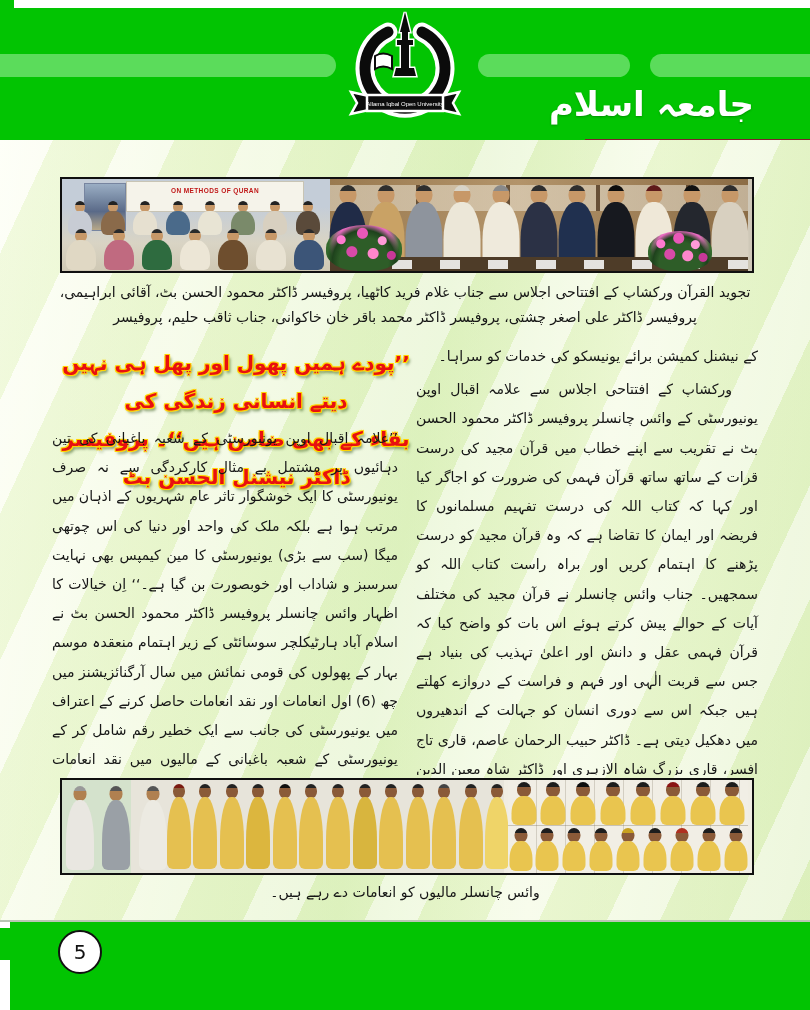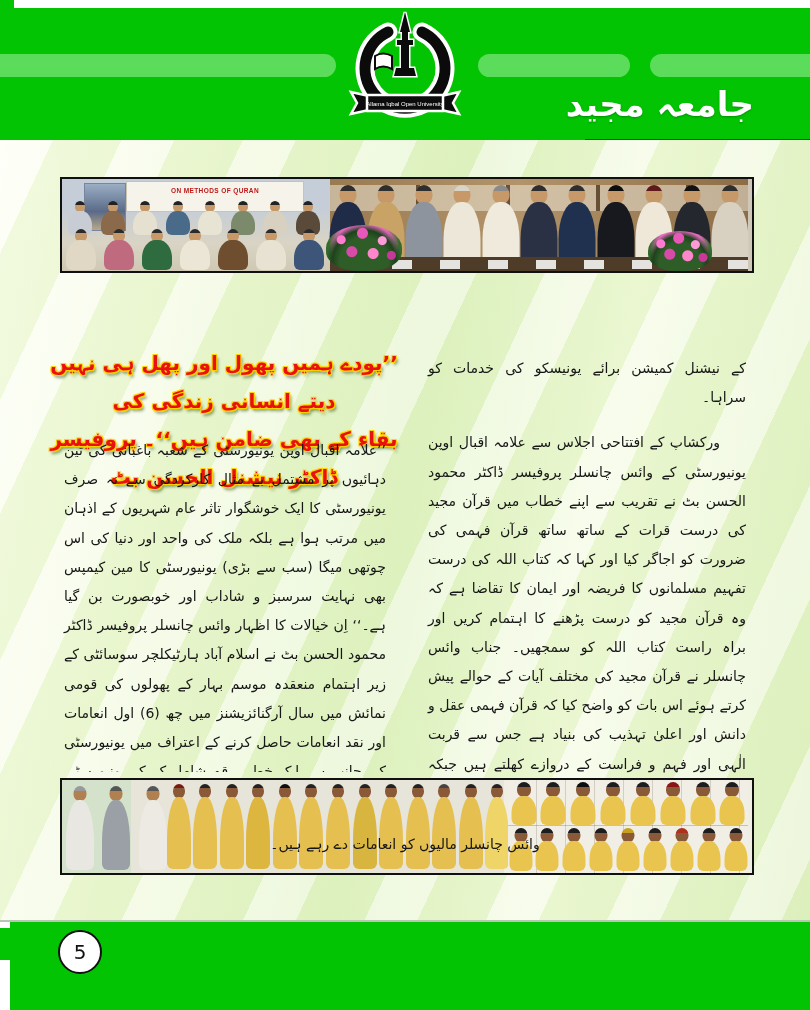--- a/index.html
+++ b/index.html
@@ -129,32 +129,32 @@
   .mb i{width:25px;}
   .mb i::before{top:1px;width:13px;height:14px;
      background:linear-gradient(var(--cap,#1d1d1d) 0 34%, #8a5a38 34%);}
   .mb i::after{top:14px;width:23px;height:30px;background:var(--c,#e9c54f);}
   .mb i:nth-child(5){--cap:#c8a020;} .mb i:nth-child(7){--cap:#b03020;}
 
   
   .caption{position:absolute;left:55px;width:700px;text-align:center;direction:rtl;
            color:#151515;font-size:14px;line-height:25px;}
   #caption1{top:280px;}
-  #caption2{top:832px;}
-
-  .headline{position:absolute;left:44px;top:344px;width:360px;text-align:center;direction:rtl;
+  #caption2{top:880px;}
+
+  .headline{position:absolute;left:56px;top:344px;width:360px;text-align:center;direction:rtl;
     font-size:20px;font-weight:bold;line-height:38px;color:#e81010;
     text-shadow:-1px -1px 0 #ffd400,1px -1px 0 #ffd400,-1px 1px 0 #ffd400,1px 1px 0 #ffd400,
                 0 0 3px #ffe860,2px 3px 3px rgba(30,70,0,.55);}
 
   .col{position:absolute;direction:rtl;text-align:justify;color:#161616;
        font-size:14px;line-height:29.2px;overflow:hidden;}
   #col-right{left:412px;top:338px;width:350px;height:437px;}
   #col-left{left:48px;top:420px;width:354px;height:352px;}
-  .col p{margin:16px;}
+  .col p{margin:4px;}
   .col p.indent{text-indent:26px;}
 
   
   .footer-line{position:absolute;left:0;top:920px;width:810px;height:2px;background:#b9c6b4;}
   .footer-band{position:absolute;left:10px;top:922px;width:800px;height:88px;background:#02c402;}
   .footer-nub{position:absolute;left:0;top:928px;width:10px;height:32px;background:#02c402;}
   .page-badge{position:absolute;left:58px;top:930px;width:40px;height:40px;border-radius:50%;
      background:#fff;border:2px solid #111;display:flex;align-items:center;justify-content:center;
      font-size:20px;color:#111;}
 </style>
@@ -174,21 +174,21 @@
     <path d="M81 22 A40 40 0 1 1 47 22" fill="none" stroke="#ffffff" stroke-width="19" stroke-linecap="round"></path>
     <path d="M81 22 A40 40 0 1 1 47 22" fill="none" stroke="#0b0b0b" stroke-width="11" stroke-linecap="round"></path>
     <path d="M64 2 L59 22 L61 22 L61 30 L56 30 L56 35 L60 35 L60 58 L55 58 L53 66 L75 66 L73 58 L68 58 L68 35 L72 35 L72 30 L67 30 L67 22 L69 22 Z" fill="#0b0b0b" stroke="#ffffff" stroke-width="3" paint-order="stroke"></path>
     <path d="M34 46 q8 -5 17 0 v13 q-9 -5 -17 0 Z" fill="#ffffff" stroke="#0b0b0b" stroke-width="2"></path>
     <path d="M10 82 L28 86 L28 100 L10 104 L16 93 Z" fill="#0c0c0c" stroke="#ffffff" stroke-width="2.5"></path>
     <path d="M118 82 L100 86 L100 100 L118 104 L112 93 Z" fill="#0c0c0c" stroke="#ffffff" stroke-width="2.5"></path>
     <rect x="26" y="85" width="76" height="16" fill="#0c0c0c" stroke="#ffffff" stroke-width="2.5"></rect>
     <text x="64" y="95.5" font-size="6" fill="#ffffff" text-anchor="middle" font-family="Liberation Sans, sans-serif">Allama Iqbal Open University</text>
   </svg>
 
-  <div class="masthead">جامعہ مجید</div>
+  <div class="masthead">جامعہ اسلام</div>
 
   <div class="content-bg"></div>
 
   <div class="photo" id="top-photo">
     <div class="ph-left">
       <div class="poster"></div>
       <div class="ph-banner">ON METHODS OF QURAN</div>
       <div class="pgroup row-a">
           <i></i>
           <i></i>
@@ -225,20 +225,21 @@
         <i></i>
         <i></i>
       </div>
     <div class="table-strip"></div>
     <div class="papers"></div>
     <div class="flowers f1"></div>
     <div class="flowers f2"></div>
   </div>
 
   <div class="caption" id="caption1">
+    <div>تجوید القرآن ورکشاپ کے افتتاحی اجلاس سے جناب غلام فرید کاٹھیا، پروفیسر ڈاکٹر محمود الحسن بٹ، آقائی ابراہیمی، پروفیسر ڈاکٹر علی اصغر چشتی، پروفیسر ڈاکٹر محمد باقر خان خاکوانی، جناب ثاقب حلیم، پروفیسر</div>
   </div>
 
   <div class="headline">
     <div>’’پودے ہمیں پھول اور پھل ہی نہیں دیتے انسانی زندگی کی</div>
     <div>بقاء کے بھی ضامن ہیں‘‘۔ پروفیسر ڈاکٹر نیشنل الحسن بٹ</div>
   </div>
 
   <div class="col" id="col-right">
     <p>کے نیشنل کمیشن برائے یونیسکو کی خدمات کو سراہا۔</p>
     <p class="indent">ورکشاپ کے افتتاحی اجلاس سے علامہ اقبال اوپن یونیورسٹی کے وائس چانسلر پروفیسر ڈاکٹر محمود الحسن بٹ نے تقریب سے اپنے خطاب میں قرآن مجید کی درست قرات کے ساتھ ساتھ قرآن فہمی کی ضرورت کو اجاگر کیا اور کہا کہ کتاب اللہ کی درست تفہیم مسلمانوں کا فریضہ اور ایمان کا تقاضا ہے کہ وہ قرآن مجید کو درست پڑھنے کا اہتمام کریں اور براہ راست کتاب اللہ کو سمجھیں۔ جناب وائس چانسلر نے قرآن مجید کی مختلف آیات کے حوالے پیش کرتے ہوئے اس بات کو واضح کیا کہ قرآن فہمی عقل و دانش اور اعلیٰ تہذیب کی بنیاد ہے جس سے قربت الٰہی اور فہم و فراست کے دروازے کھلتے ہیں جبکہ اس سے دوری انسان کو جہالت کے اندھیروں میں دھکیل دیتی ہے۔ ڈاکٹر حبیب الرحمان عاصم، قاری تاج افسر، قاری بزرگ شاہ الازہری اور ڈاکٹر شاہ معین الدین ہاشمی نے شرکائے ورکشاپ کو قرآن فہمی اور تحفیظ و قرات کے مختلف موضوعات پر لیکچرز دیئے۔ مختلف سیشنز کے دوران وزارت تعلیم کے نمائندوں: ثاقب حلیم، پروفیسر داؤد اور یونیورسٹی کی جانب سے پروفیسر ڈاکٹر علی اصغر چشتی ڈین کلیہ عربی و علوم اسلامیہ اور پروفیسر ڈاکٹر محمد باقر خان خاکوانی چیئرمین شعبہ قرآن و تفسیر نے بھی خطاب کیا۔</p>

